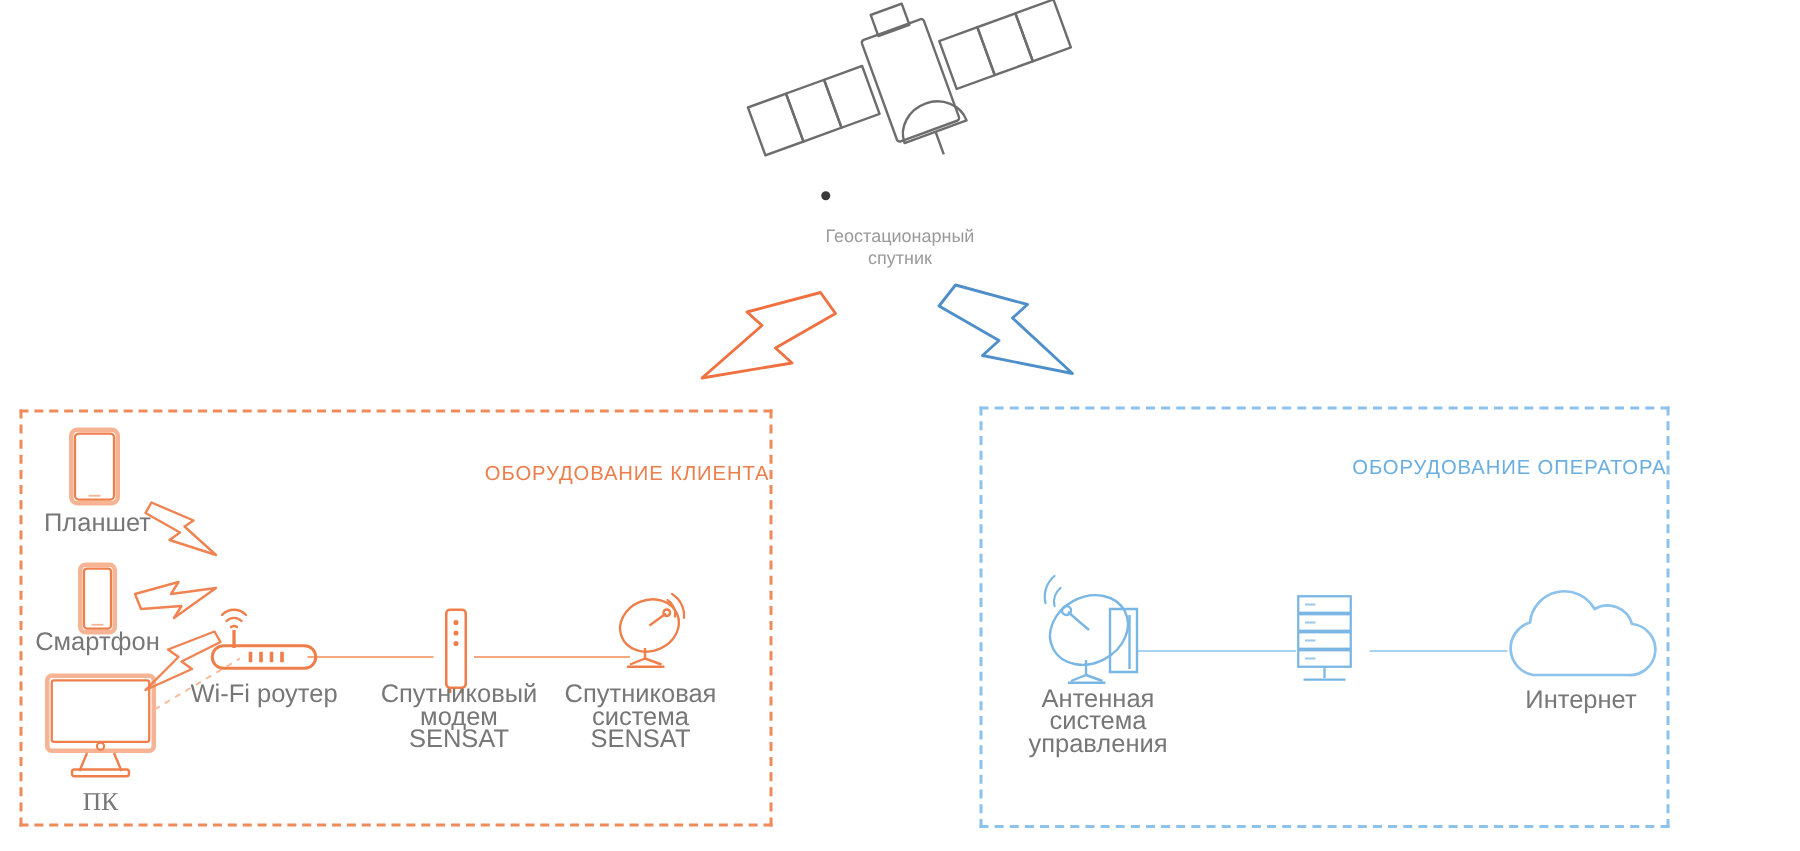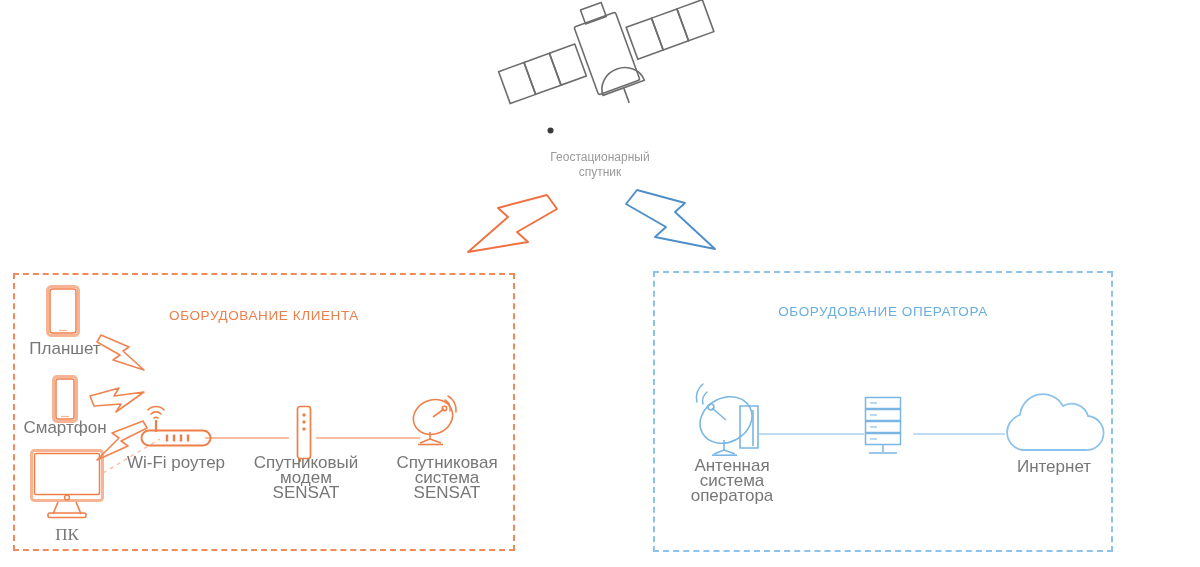--- a/index.html
+++ b/index.html
@@ -9,21 +9,21 @@
 
   .abs{position:absolute;}
 
   
   .panel{position:absolute;box-sizing:border-box;}
   .panel.client{left:13px;top:273px;width:502px;height:278px;
       border:2px dashed #ef8b5b;}
   .panel.operator{left:653px;top:271px;width:460px;height:281px;
       border:2px dashed #8cc2ec;}
 
-  .panel-title{position:absolute;width:100%;text-align:center;
+  .panel-title{position:absolute;width:100%;text-align:right;
       font-size:13.5px;letter-spacing:.6px;}
   .panel.client .panel-title{top:33px;color:#ec7e4b;}
   .panel.operator .panel-title{top:31px;color:#6aaee0;}
 
   
   .lbl{position:absolute;text-align:center;color:#777777;
        font-size:17px;line-height:15px;white-space:pre-line;}
 
   .satlabel{position:absolute;text-align:center;color:#9a9a9a;
        font-size:12px;line-height:15px;white-space:pre-line;}
@@ -187,21 +187,21 @@
         <path d="M20 37 L20 44"></path>
         <path d="M10 48 L20 44 L31 48" stroke-linejoin="round"></path>
         <line x1="8" y1="49.5" x2="33" y2="49.5"></line>
       </g>
       <g fill="none" stroke="#ef7f4a" stroke-width="1.5" stroke-linecap="round">
         <path d="M40 16 a11 11 0 0 0 -5 -11"></path>
         <path d="M46 17 a17 17 0 0 0 -8 -16"></path>
       </g>
     </svg>
   </div>
-  <div class="lbl" style="left:372px;top:455px;width:150px;">Спутниковая система
+  <div class="lbl" style="left:352px;top:455px;width:150px;">Спутниковая система
 SENSAT</div>
 
   <div class="panel operator">
     <div class="panel-title">ОБОРУДОВАНИЕ ОПЕРАТОРА</div>
   </div>
 
   <div class="abs" style="left:653px;top:271px;">
     <svg width="460" height="281" viewBox="0 0 460 281">
       <line x1="105" y1="163" x2="211" y2="163" stroke="#a9d2f0" stroke-width="1.4"></line>
       <line x1="260" y1="163" x2="352" y2="163" stroke="#a9d2f0" stroke-width="1.4"></line>
@@ -223,21 +223,21 @@
         <path d="M24 74 L34 70 L45 74" stroke-linejoin="round"></path>
         <line x1="22" y1="75.2" x2="47" y2="75.2"></line>
       </g>
       <g fill="none" stroke="#7ab6e4" stroke-width="1.5" stroke-linecap="round">
         <path d="M13 24 a12 12 0 0 1 4 -12"></path>
         <path d="M7 22 a18 18 0 0 1 6 -18"></path>
       </g>
     </svg>
   </div>
   <div class="lbl" style="left:662px;top:458px;width:140px;">Антенная система
-оператора</div>
+управления</div>
 
   <div class="abs" style="left:861px;top:396px;">
     <svg width="44" height="62" viewBox="0 0 44 62">
       <g fill="none" stroke="#7ab6e4" stroke-width="1.5">
         <rect x="4.5" y="1.5" width="35" height="11"></rect>
         <rect x="4.5" y="13.5" width="35" height="11"></rect>
         <rect x="4.5" y="25.5" width="35" height="11"></rect>
         <rect x="4.5" y="37.5" width="35" height="11"></rect>
       </g>
       <g stroke="#9ecaec" stroke-width="1.4">

